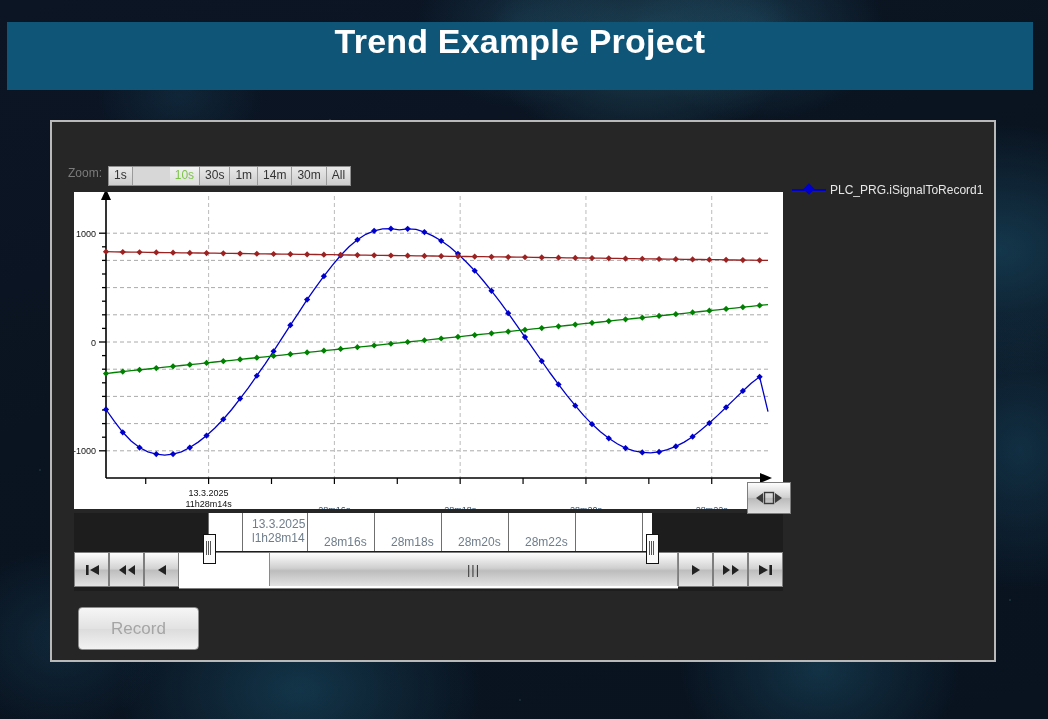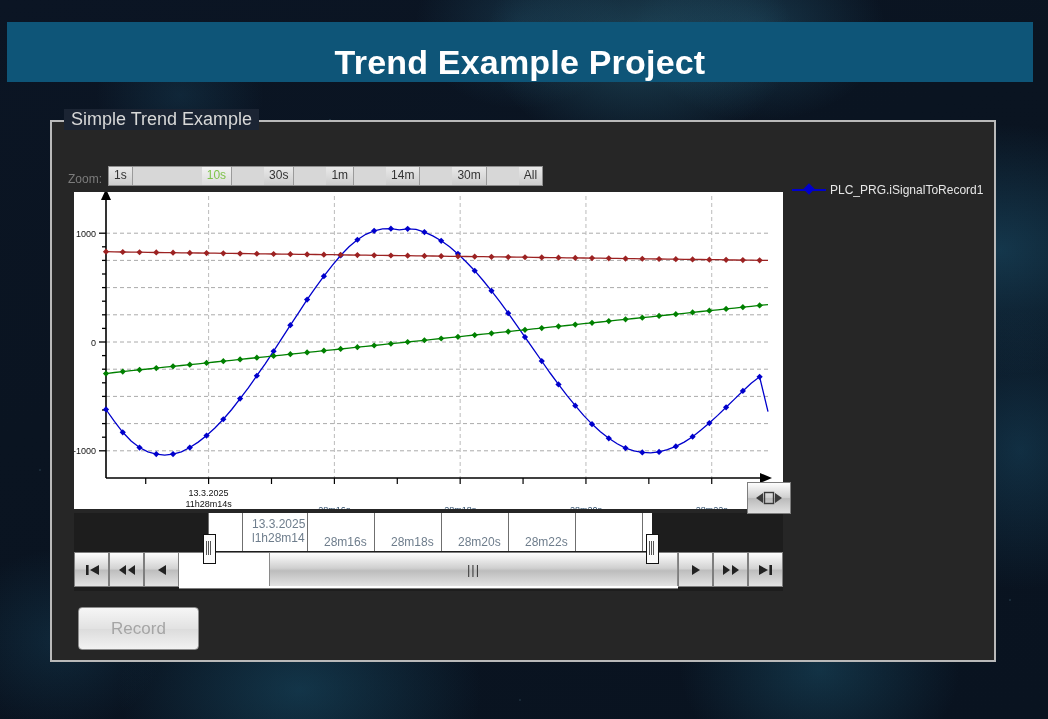--- a/index.html
+++ b/index.html
@@ -27,35 +27,35 @@
     background:
       radial-gradient(circle 1px at 120px 300px, rgba(150,220,240,.55), transparent),
       radial-gradient(circle 1px at 330px 120px, rgba(150,220,240,.45), transparent),
       radial-gradient(circle 1px at 905px 180px, rgba(150,220,240,.40), transparent),
       radial-gradient(circle 1px at 40px 470px, rgba(150,220,240,.35), transparent),
       radial-gradient(circle 1px at 1010px 600px, rgba(150,220,240,.40), transparent),
       radial-gradient(circle 1px at 520px 700px, rgba(150,220,240,.35), transparent);
   }
 
   
-  #banner{position:absolute;left:7px;top:22px;width:1026px;height:60px;
-    background:#0e5578;z-index:2;display:flex;align-items:flex-end;justify-content:center;}
+  #banner{position:absolute;left:7px;top:22px;width:1026px;height:68px;
+    background:#0e5578;z-index:2;display:flex;align-items:flex-start;justify-content:center;}
   #banner h1{margin:0;color:#ffffff;font-size:34px;font-weight:bold;
     letter-spacing:.2px;font-family:"Liberation Sans", sans-serif;}
 
   
   #group{position:absolute;left:50px;top:120px;width:942px;height:538px;z-index:2;
     border:2px solid #b9b9b9;background:#262626;}
   #group-title{position:absolute;left:12px;top:-13px;background:#1b2433;
     padding:0 7px;color:#d8d8d8;font-size:18px;white-space:nowrap;}
 
   
-  #zoombar{position:absolute;left:16px;top:44px;display:flex;align-items:flex-end;}
+  #zoombar{position:absolute;left:16px;top:44px;display:flex;align-items:flex-start;}
   #zoom-label{color:#7b7b7b;font-size:12px;margin-right:6px;}
-  .zbtns{display:flex;border:1px solid #8e8e8e;background:#d7d7d7;gap:32px;}
+  .zbtns{display:flex;border:1px solid #8e8e8e;background:#d7d7d7;}
   .zbtn{padding:1px 5px 2px 5px;font-size:12px;color:#333;
     background:linear-gradient(#e9e9e9,#cdcdcd);
     border-right:1px solid #9a9a9a;line-height:15px;cursor:default;}
   .zbtn:last-child{border-right:none;}
   .zbtn.active{color:#7ec34a;background:linear-gradient(#f2f2f2,#dcdcdc);margin-left:37px;}
 
   
   #chart{position:absolute;left:22px;top:70px;width:709px;height:317px;background:#fff;}
   #legend{position:absolute;left:740px;top:58px;width:196px;}
   .leg-row{display:flex;align-items:center;height:20px;}
@@ -103,21 +103,20 @@
 </head>
 <body>
 
 <div id="bg"></div>
 
 <div id="banner">
   <h1>Trend Example Project</h1>
 </div>
 
 <div id="group">
-  <div id="group-title">Simple Trend Example</div>
 
   <div id="zoombar">
     <span id="zoom-label">Zoom:</span>
     <div class="zbtns">
         <div class="zbtn">1s</div>
         <div class="zbtn active">10s</div>
         <div class="zbtn">30s</div>
         <div class="zbtn">1m</div>
         <div class="zbtn">14m</div>
         <div class="zbtn">30m</div>

